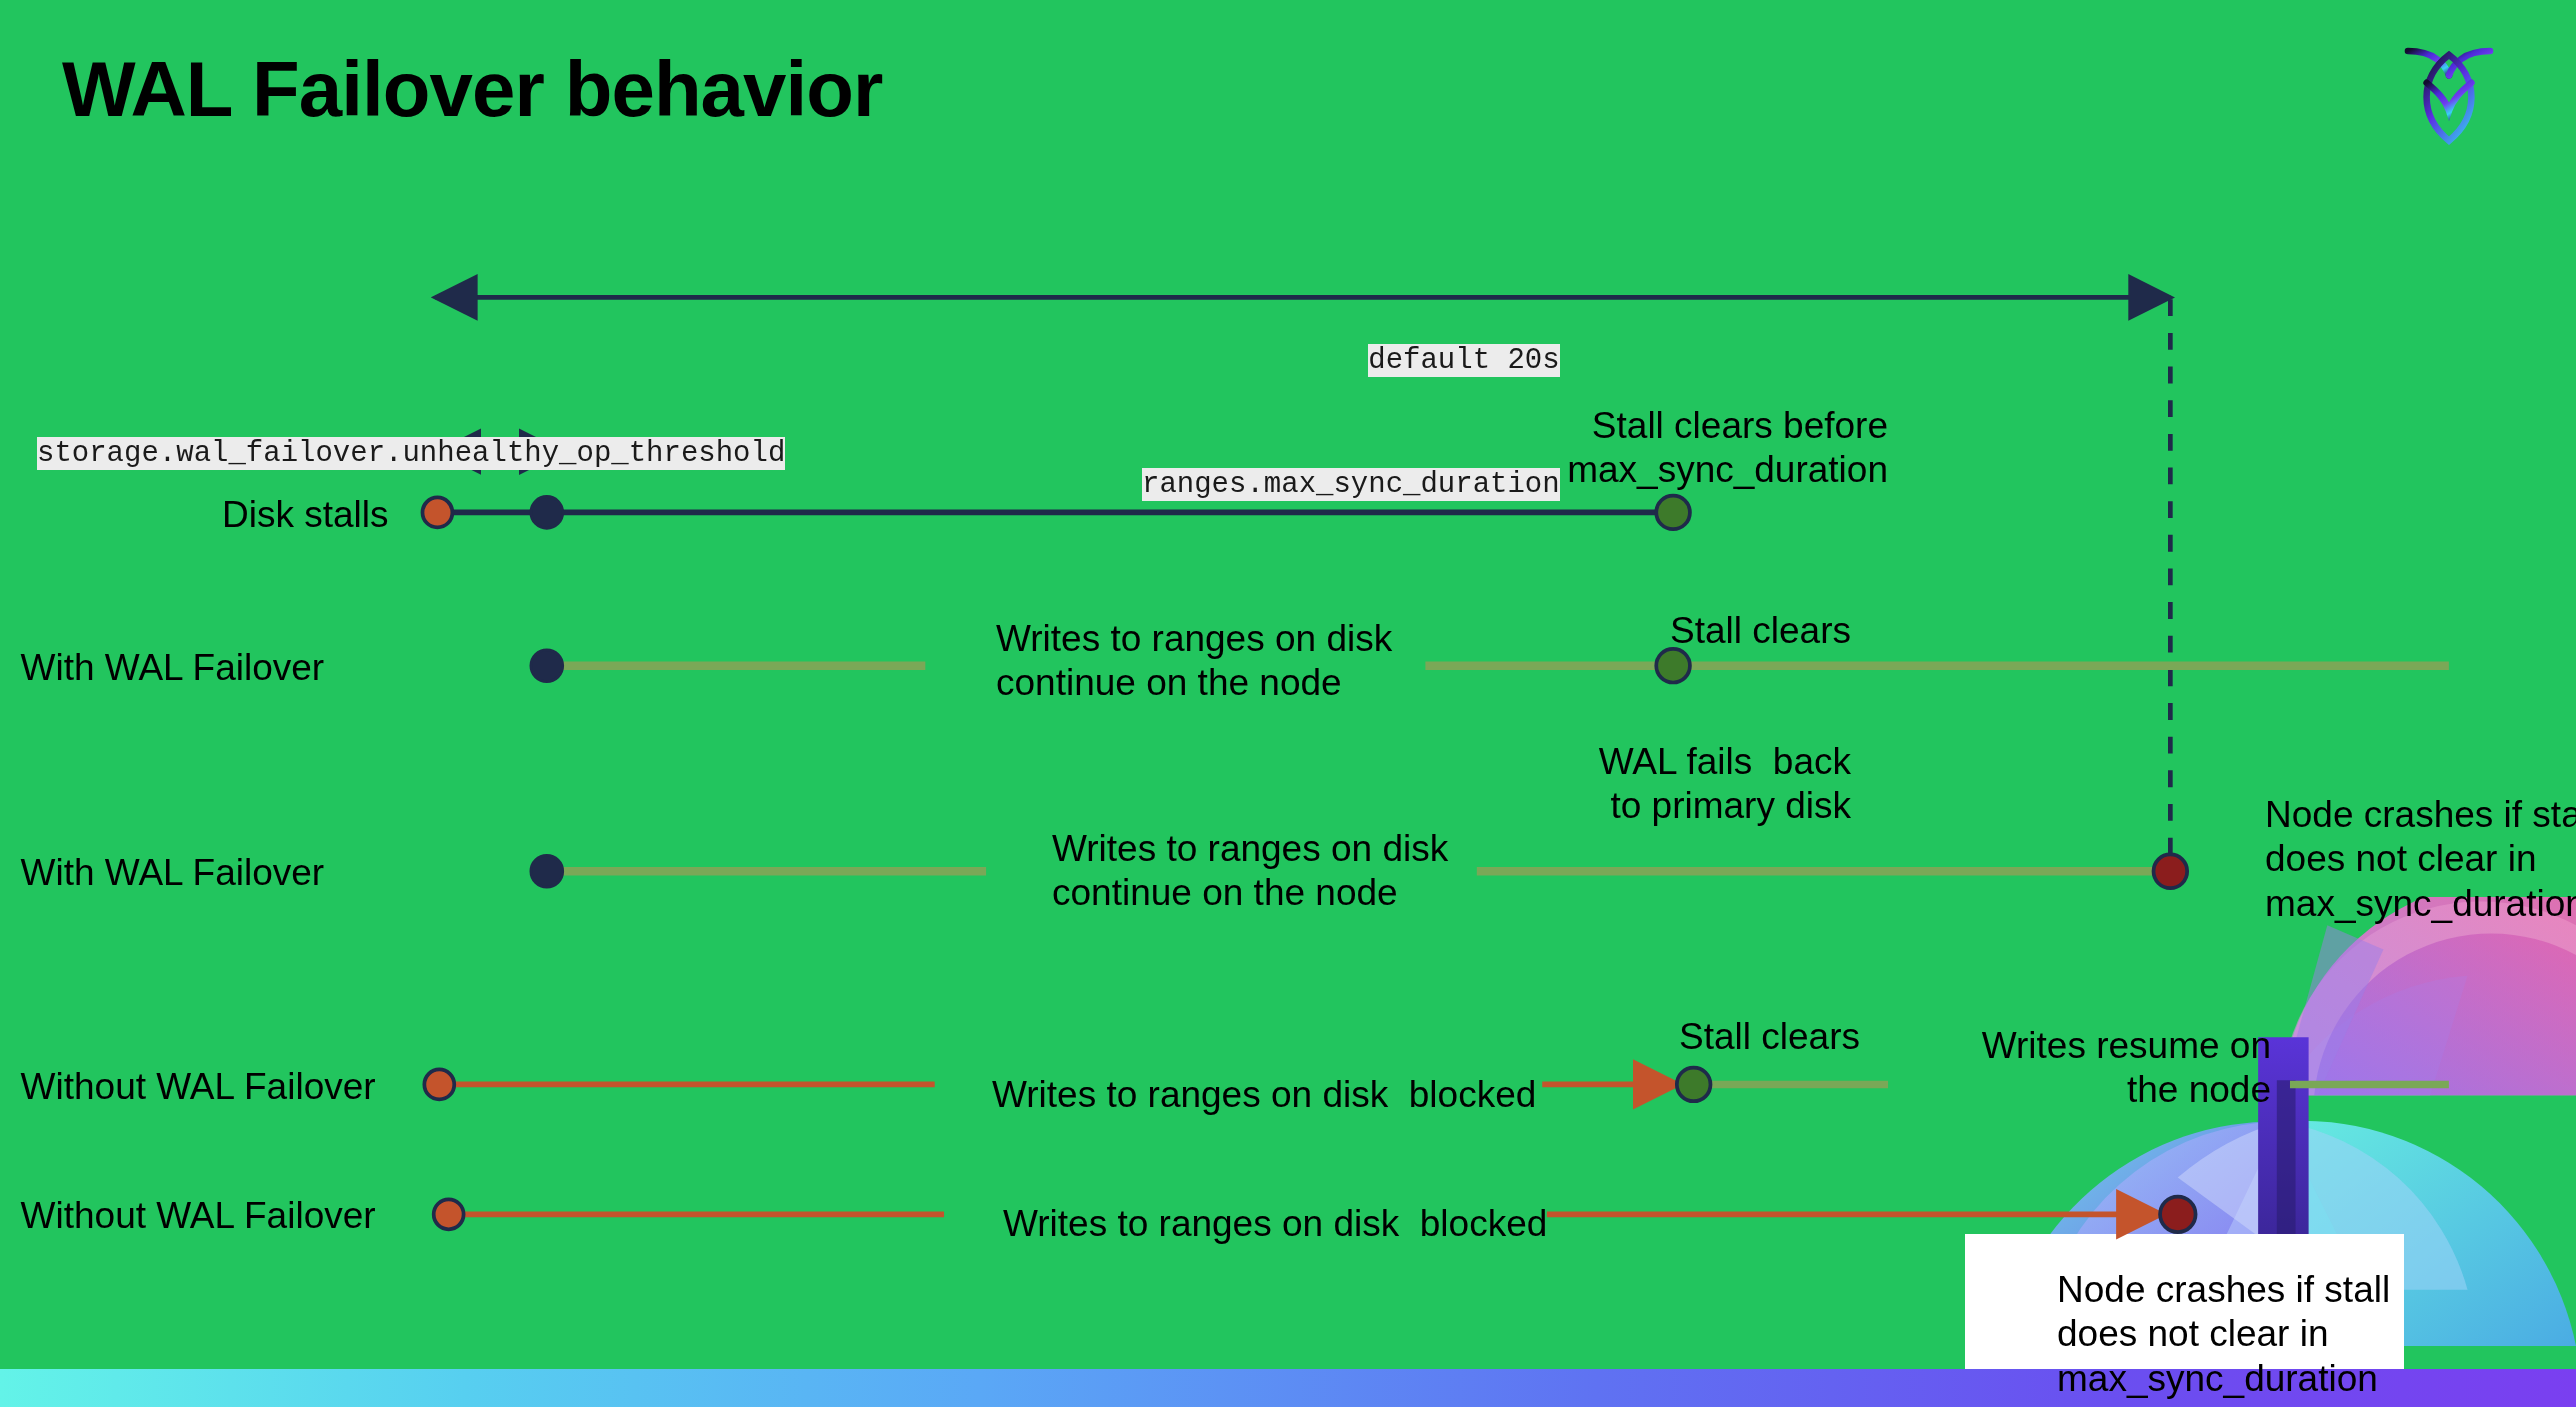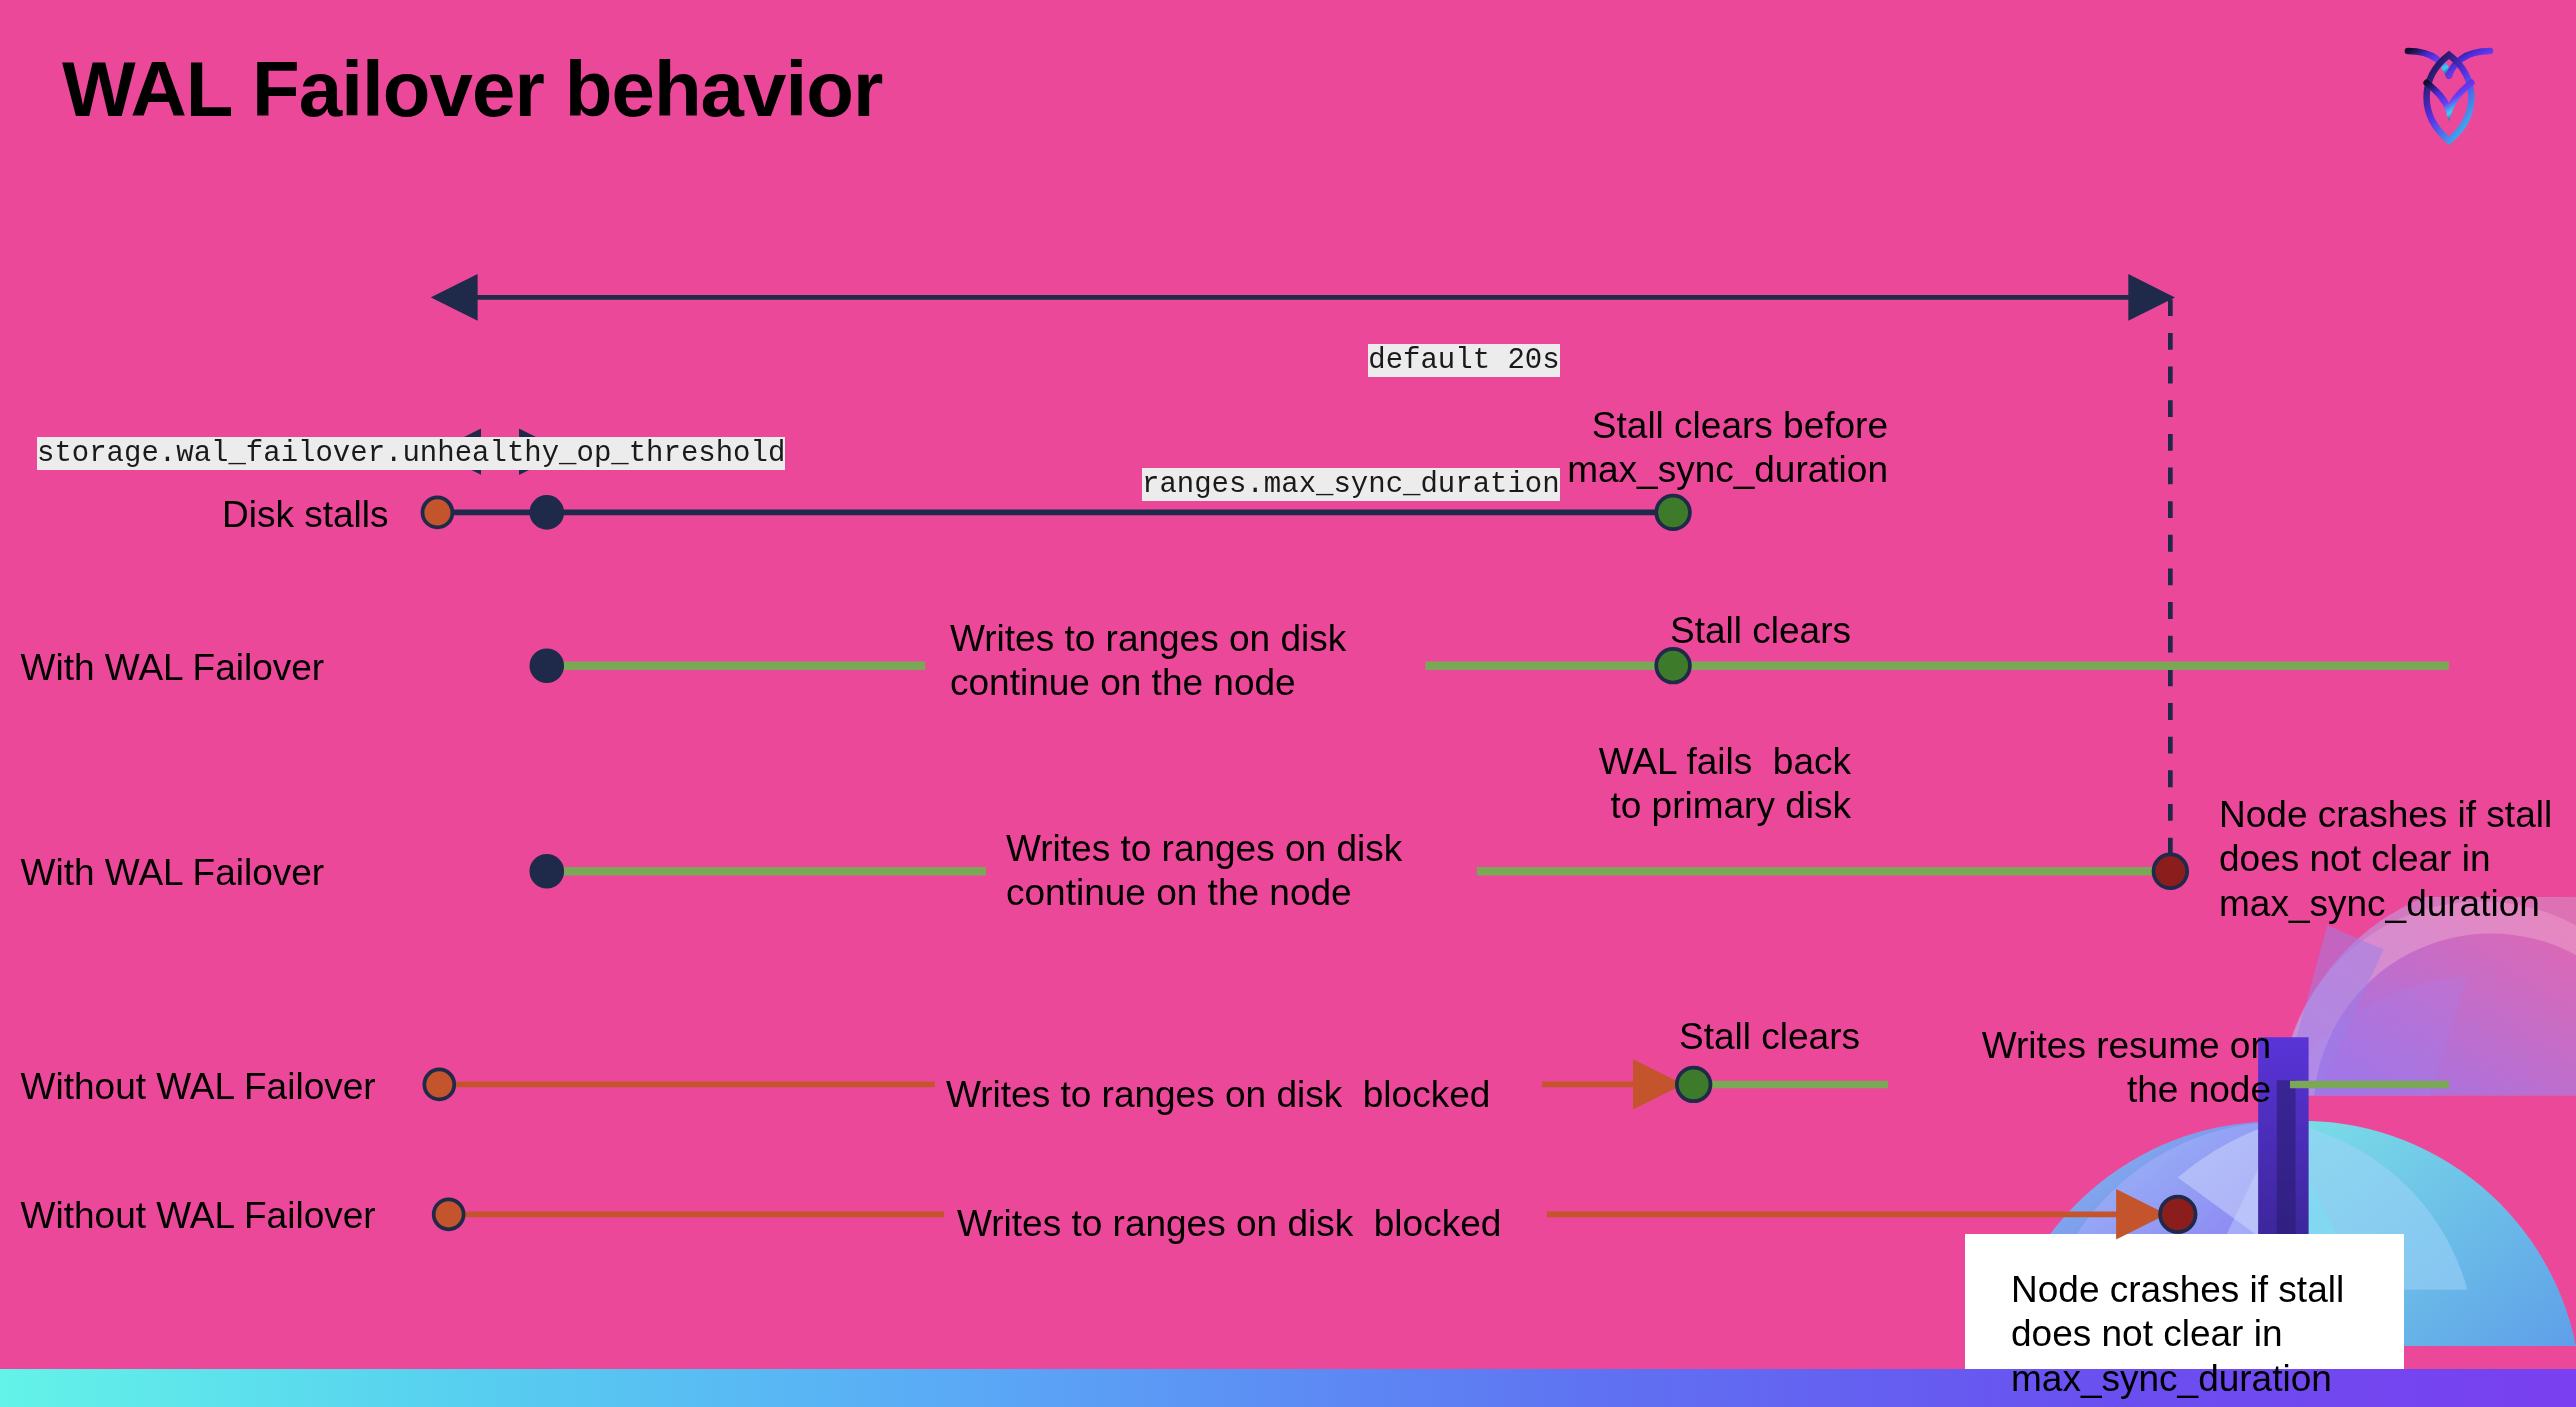--- a/index.html
+++ b/index.html
@@ -1,21 +1,21 @@
 <!DOCTYPE html>
 <html style="font-size:15px"><head>
 <meta charset="utf-8">
 <style>
   html,body{margin:0;padding:0;background:#ffffff;}
   body{
     width:2576px;height:1408px;position:relative;overflow:hidden;
     font-family:"Liberation Sans", sans-serif;
     -webkit-font-smoothing:antialiased;
   }
-  #slide{position:absolute;inset:0;background:#ec4899;overflow:hidden;}
+  #slide{position:absolute;inset:0;background:#22c55e;overflow:hidden;}
 
   
   #title{
     position:absolute;left:62px;top:49px;
     font-size:78px;font-weight:bold;color:#000000;
     letter-spacing:-0.9px;line-height:1.05;white-space:nowrap;
   }
 
   
   #logo{position:absolute;left:2393px;top:36px;width:112px;height:117px;}
@@ -29,21 +29,21 @@
   #deco-mask-white{
     position:absolute;left:1965px;top:1234px;width:439px;height:174px;background:#ffffff;
   }
 
   
   #vec{position:absolute;left:0;top:0;width:2576px;height:1408px;}
 
   
   .lbl{position:absolute;color:#000;font-size:37px;line-height:1.20;white-space:pre;}
   .lbl.c{text-align:right;}
-  .lbl.l{text-align:left;}
+  .lbl.l{text-align:left;margin-left:46px;}
   .row-label{position:absolute;color:#000;font-size:37px;white-space:nowrap;}
   .mono{
     position:absolute;font-family:"Liberation Mono", monospace;
     font-size:29px;color:#1a1a1a;line-height:1.42;white-space:pre;
   }
   .mono span{background:#ececec;}
 </style>
 </head>
 <body>
 

